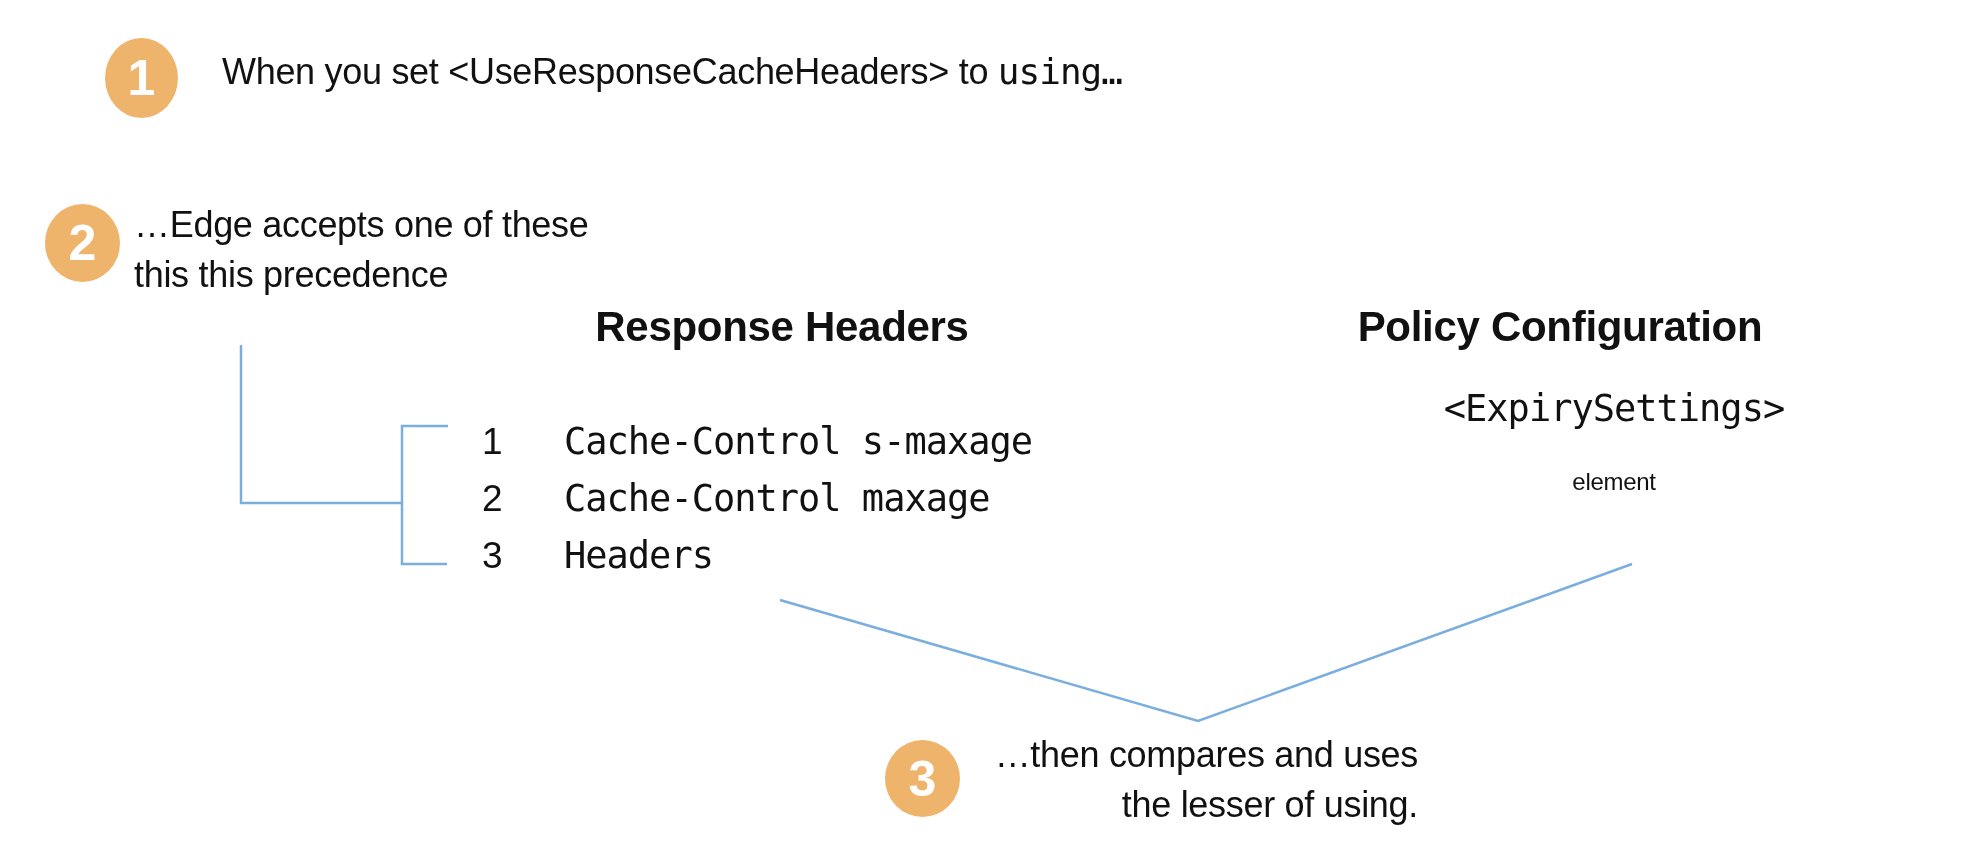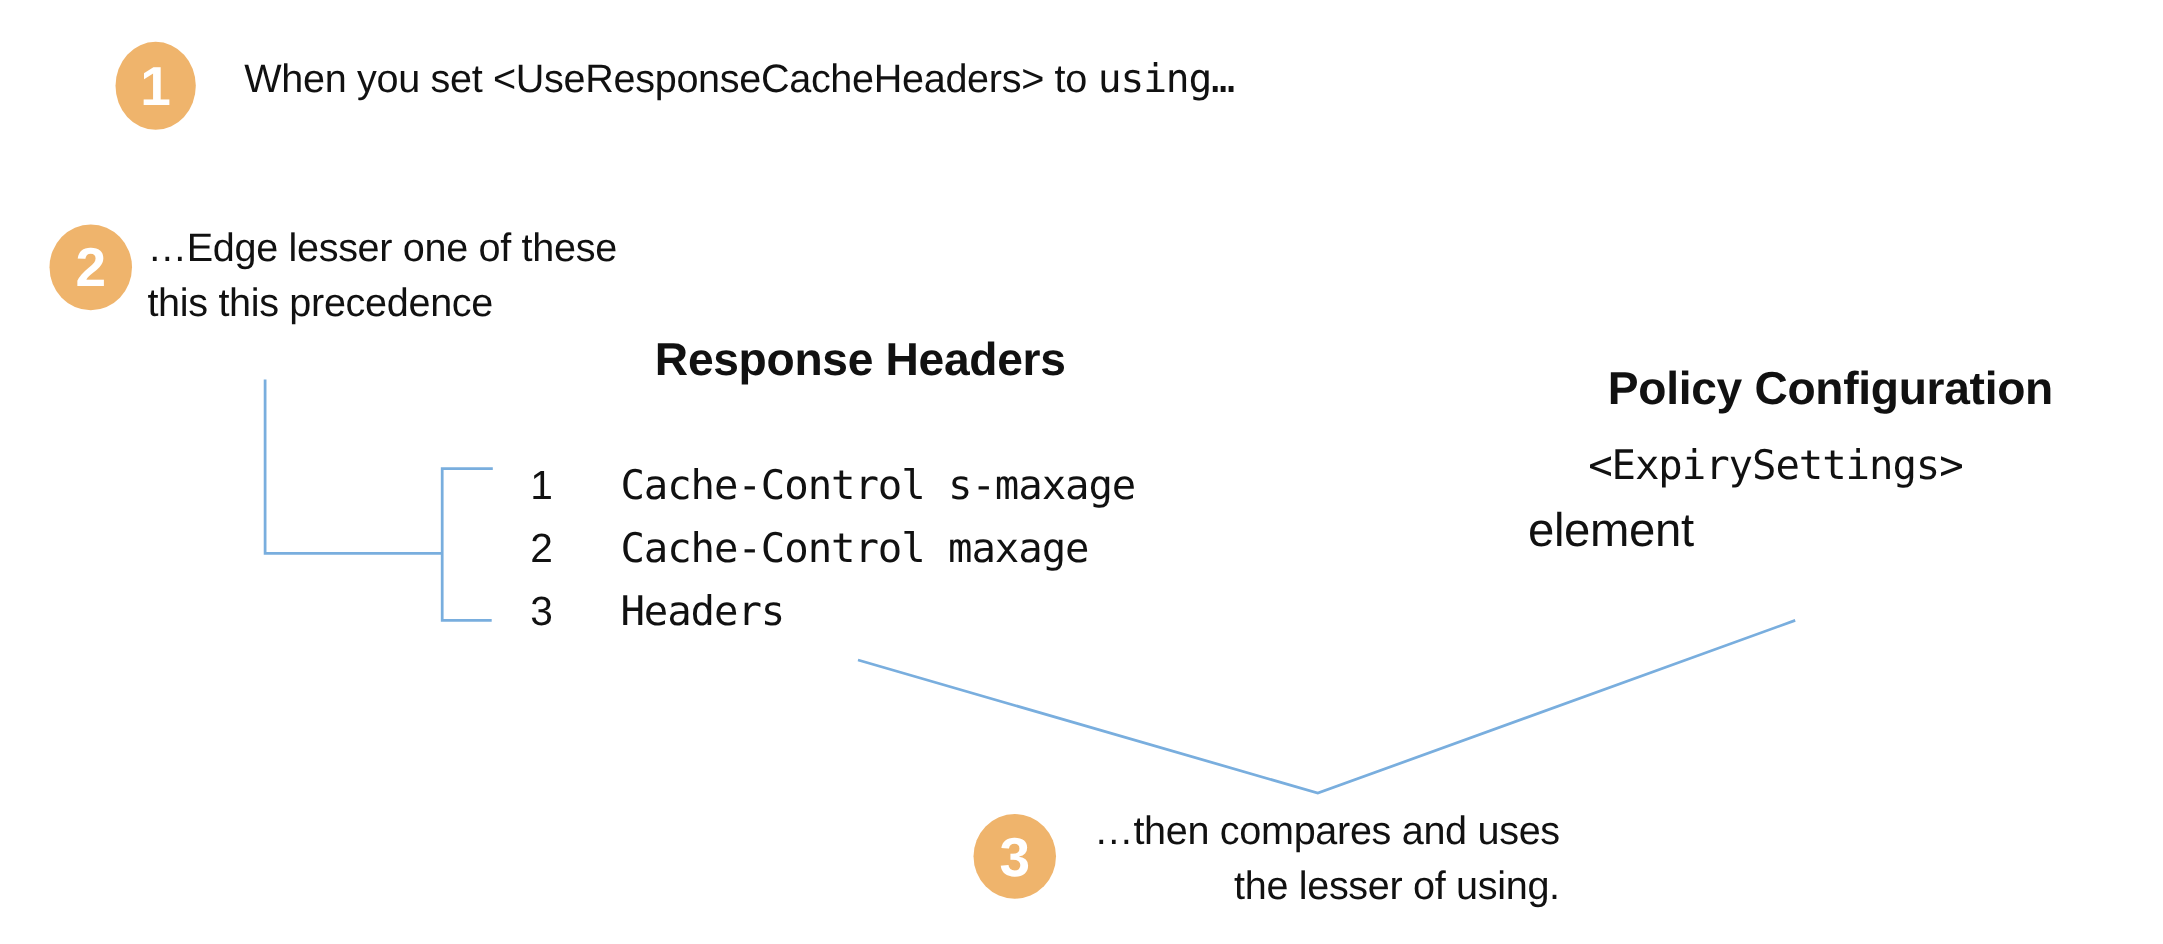--- a/index.html
+++ b/index.html
@@ -63,21 +63,21 @@
     top: 302px;
     width: 450px;
     text-align: center;
     font-size: 42px;
     line-height: 50px;
     letter-spacing: -0.3px;
     white-space: nowrap;
     font-weight: bold;
   }
   .heading-response { left: 557px; }
-  .heading-policy   { left: 1439px; margin-top: 26px; }
+  .heading-policy   { left: 1335px; }
   .precedence-list {
     position: absolute;
     left: 470px;
     top: 413px;
     font-size: 37px;
     line-height: 57px;
     white-space: nowrap;
   }
   .precedence-row .rank {
     display: inline-block;
@@ -86,34 +86,35 @@
     font-family: "Liberation Sans", sans-serif;
     letter-spacing: -0.3px;
   }
   .precedence-row .hdr {
     font-family: "DejaVu Sans Mono", monospace;
     letter-spacing: -1px;
     margin-left: 44px;
   }
   .expiry-code {
     position: absolute;
-    left: 1389px; top: 401px;
+    left: 1389px; top: 387px;
     width: 450px;
     text-align: center;
     font-family: "DejaVu Sans Mono", monospace;
     font-size: 37px;
     line-height: 44px;
     letter-spacing: -1px;
     white-space: nowrap;
   }
   .expiry-label {
     position: absolute;
     left: 1389px; top: 460px;
     width: 450px;
-    font-size: 43px;
+    text-align: center;
+    font-size: 24px;
     line-height: 44px;
     letter-spacing: -0.3px;
   }
 </style>
 </head>
 <body>
 
 <div class="stage">
 
   <svg class="lines" viewBox="0 0 1966 858" aria-hidden="true">
@@ -124,21 +125,21 @@
 
   <div class="badge badge-1">
     <span>1</span>
   </div>
   <div class="body-text step1-text"><span>When you set &lt;UseResponseCacheHeaders&gt; to </span><span class="code">using</span><span class="code">…</span></div>
 
   <div class="badge badge-2">
     <span>2</span>
   </div>
   <div class="body-text step2-text">
-    <div>…Edge lesser one of these</div>
+    <div>…Edge accepts one of these</div>
     <div>this this precedence</div>
   </div>
 
   <div class="heading heading-response">Response Headers</div>
   <div class="heading heading-policy">Policy Configuration</div>
 
   <div class="precedence-list">
     <div class="precedence-row"><span class="rank">1</span><span class="hdr">Cache-Control s-maxage</span></div>
     <div class="precedence-row"><span class="rank">2</span><span class="hdr">Cache-Control maxage</span></div>
     <div class="precedence-row"><span class="rank">3</span><span class="hdr">Headers</span></div>

